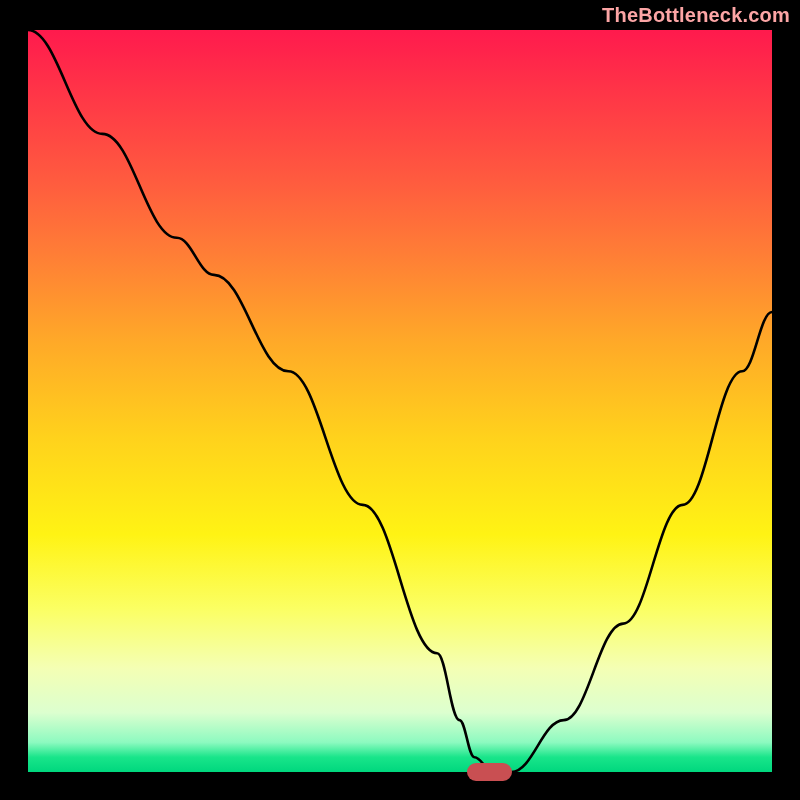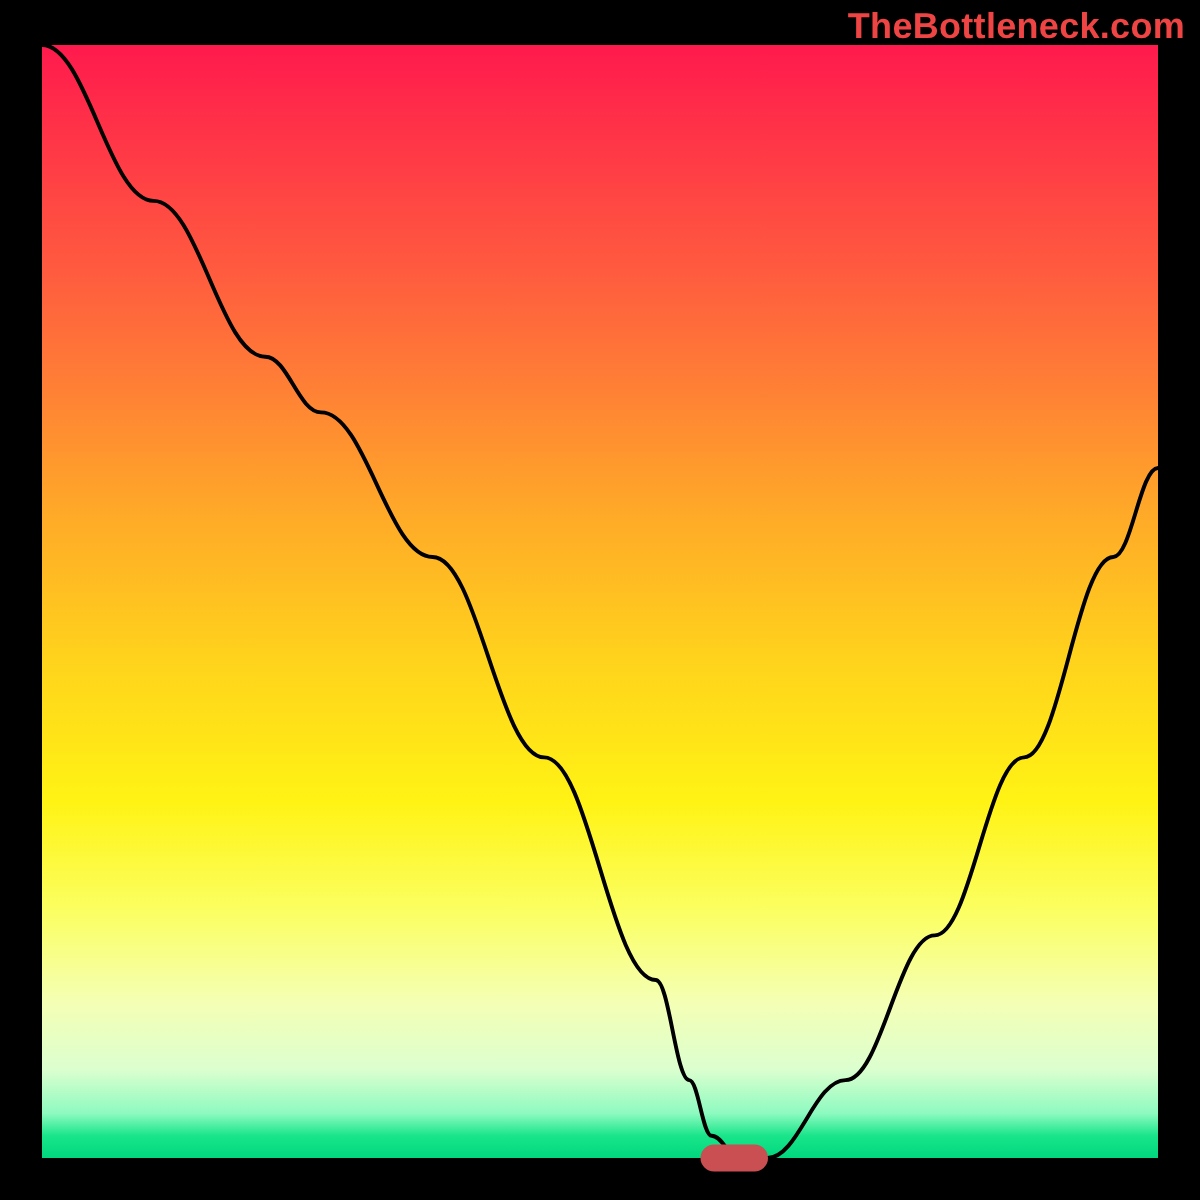--- a/index.html
+++ b/index.html
@@ -14,22 +14,22 @@
   .frame {
     position: relative;
     width: 800px;
     height: 800px;
     background: #000;
   }
   .watermark {
     position: absolute;
     top: 4px;
     right: 10px;
-    color: #ef4444;
-    font-size: 24px;
+    color: #fca5a5;
+    font-size: 20px;
     font-weight: 600;
     letter-spacing: 0.2px;
   }
   .plot-area {
     position: absolute;
     left: 28px;
     top: 30px;
     width: 744px;
     height: 742px;
     

